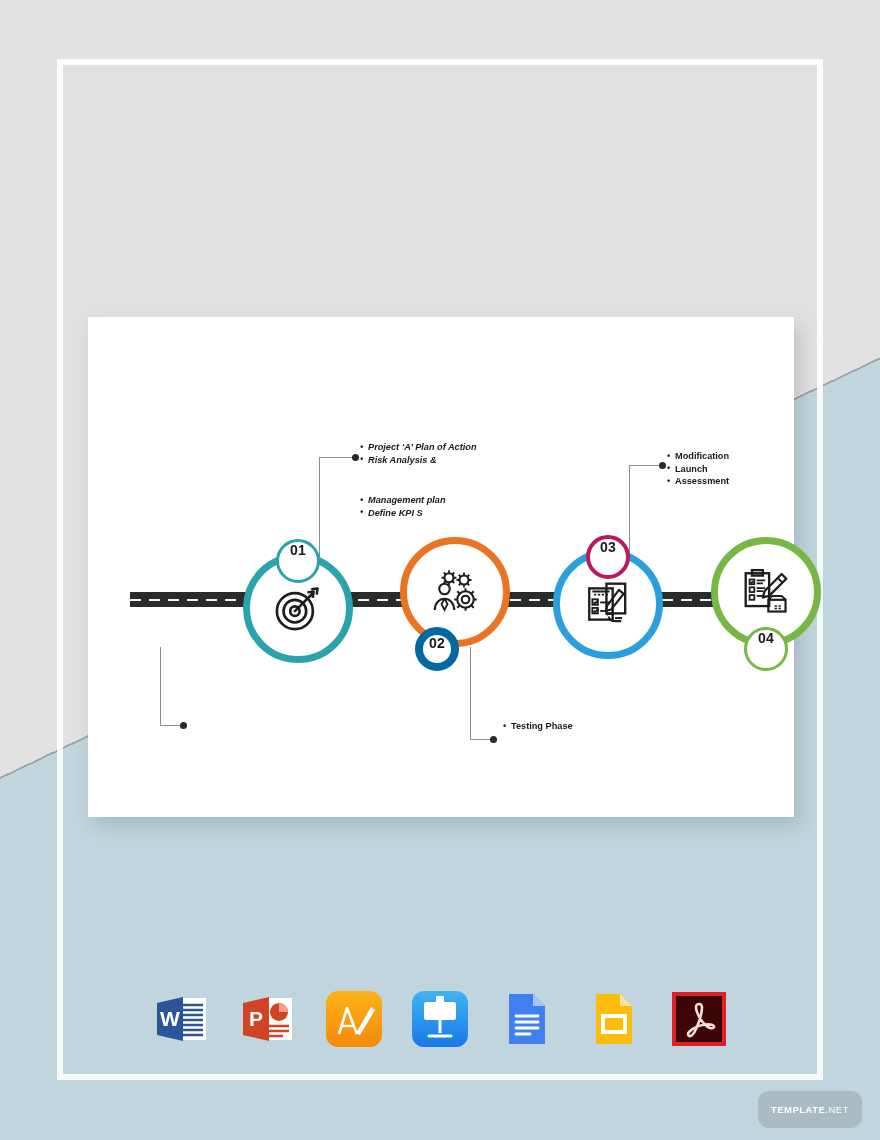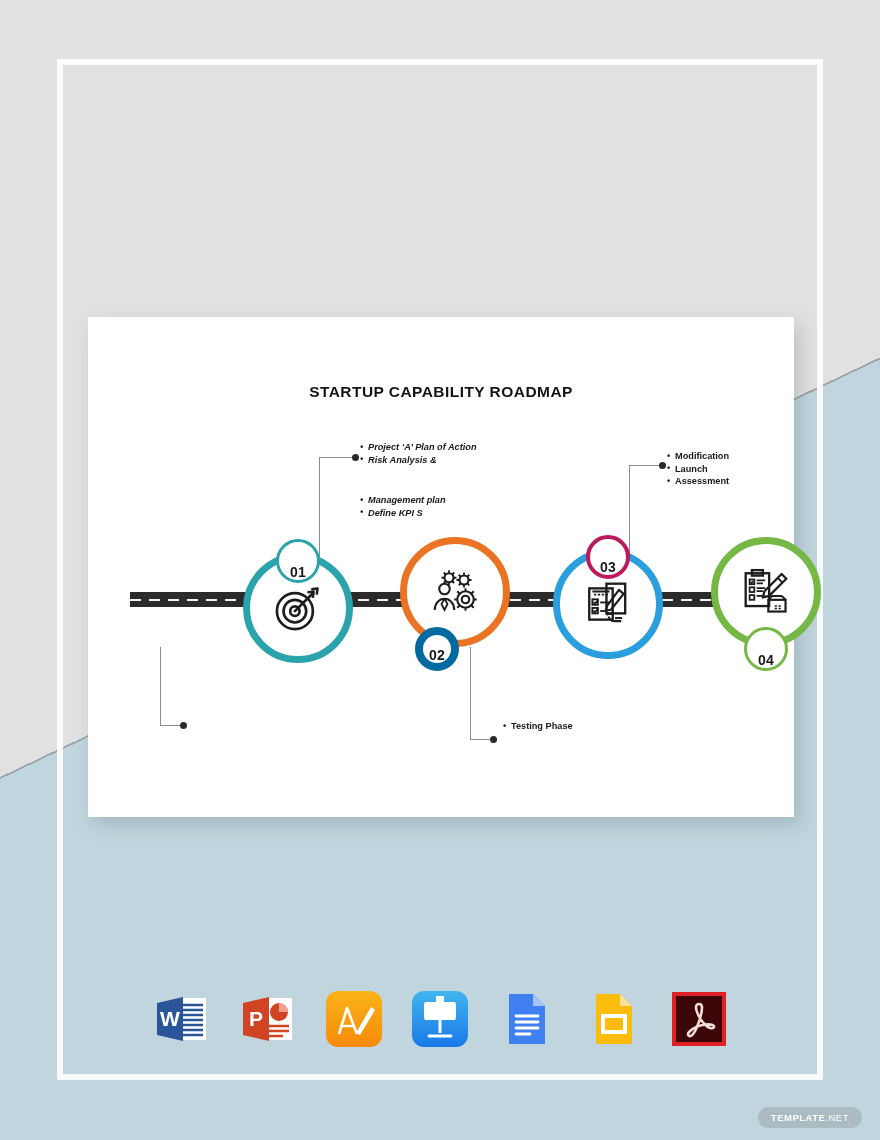--- a/index.html
+++ b/index.html
@@ -50,21 +50,21 @@
 
   
   .node{position:absolute;border-radius:50%;background:#ffffff;box-sizing:border-box;}
   .node .glyph{
     position:absolute;inset:0;display:flex;align-items:center;justify-content:center;
   }
   .node svg{display:block;}
 
   .badge{
     position:absolute;border-radius:50%;background:#ffffff;box-sizing:border-box;
-    display:flex;align-items:flex-end;justify-content:center;
+    display:flex;align-items:flex-start;justify-content:center;
     font-size:14px;font-weight:bold;color:#1a1a1a;letter-spacing:.3px;
   }
 
   
   #node1{left:155px;top:236px;width:110px;height:110px;border:7px solid #2aa3ad;}
   #badge1{left:188px;top:222px;width:44px;height:44px;border:3px solid #2aa3ad;}
 
   #node2{left:312px;top:220px;width:110px;height:110px;border:7px solid #ea7324;}
   #badge2{left:327px;top:310px;width:44px;height:44px;border:8px solid #0369a1;}
 
@@ -95,36 +95,35 @@
   
   #apps{
     position:absolute;left:150px;top:988px;width:580px;height:62px;
     display:flex;align-items:center;justify-content:space-between;
   }
   .app{width:62px;height:62px;position:relative;}
 
   
   #watermark{
     position:absolute;right:18px;bottom:12px;
-    padding:5px 13px;border-radius:11px;
+    padding:13px 13px;border-radius:11px;
     background:rgba(152,166,172,0.55);
     font-size:9.5px;font-weight:bold;letter-spacing:.5px;color:#ffffff;
   }
   #watermark .dotnet{font-weight:normal;}
 </style>
 </head>
 <body>
 
 <div id="bg-base"></div>
 <div id="bg-diag"></div>
 <div id="frame"></div>
 
 <div id="card">
 
-  <div id="slide-title">STARTUP CAPABILITY ROADMAP</div>
 
   <div class="road">
     <div class="road-dashes"></div>
   </div>
 
   <div class="conn">
     <div class="v" style="left:231px;top:140px;height:112px;"></div>
     <div class="h" style="left:231px;top:140px;width:36px;"></div>
     <div class="dot" style="left:264px;top:137px;"></div>
   </div>

